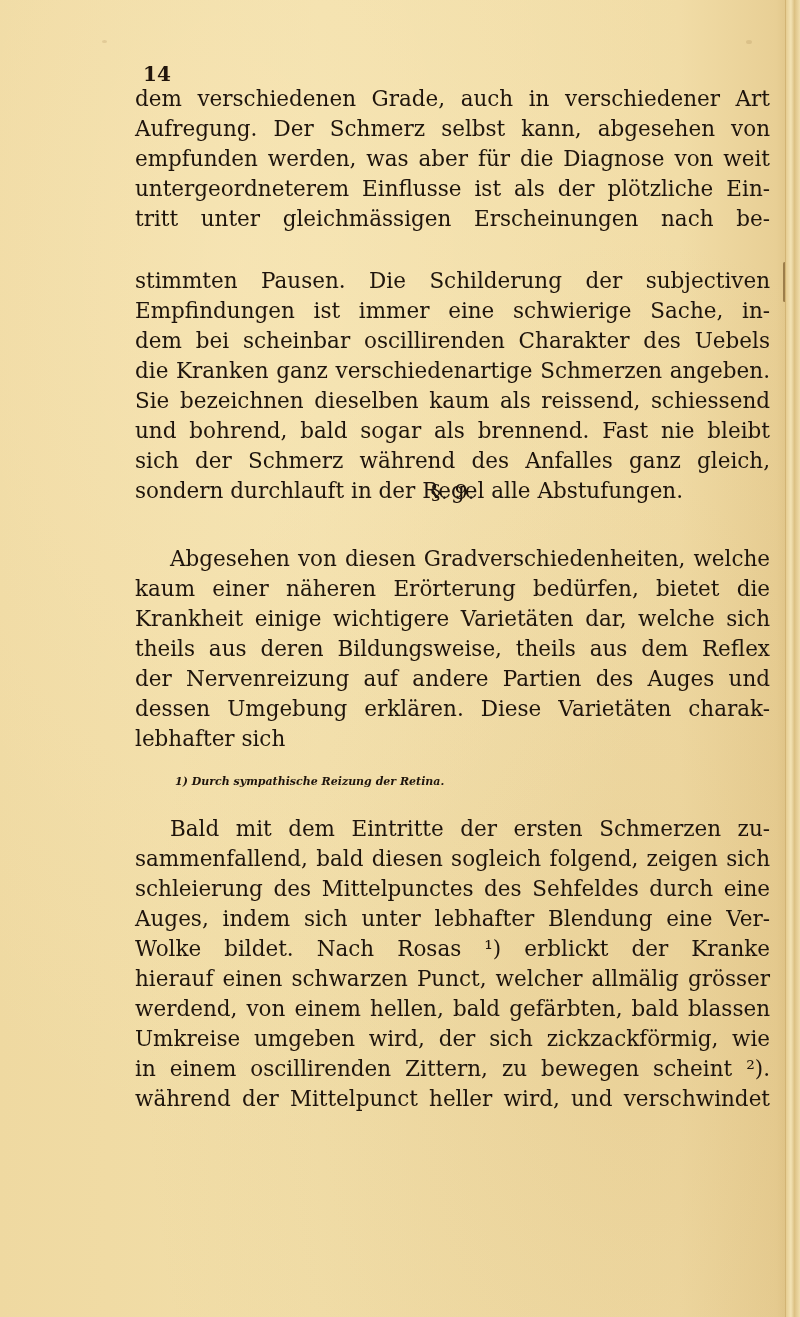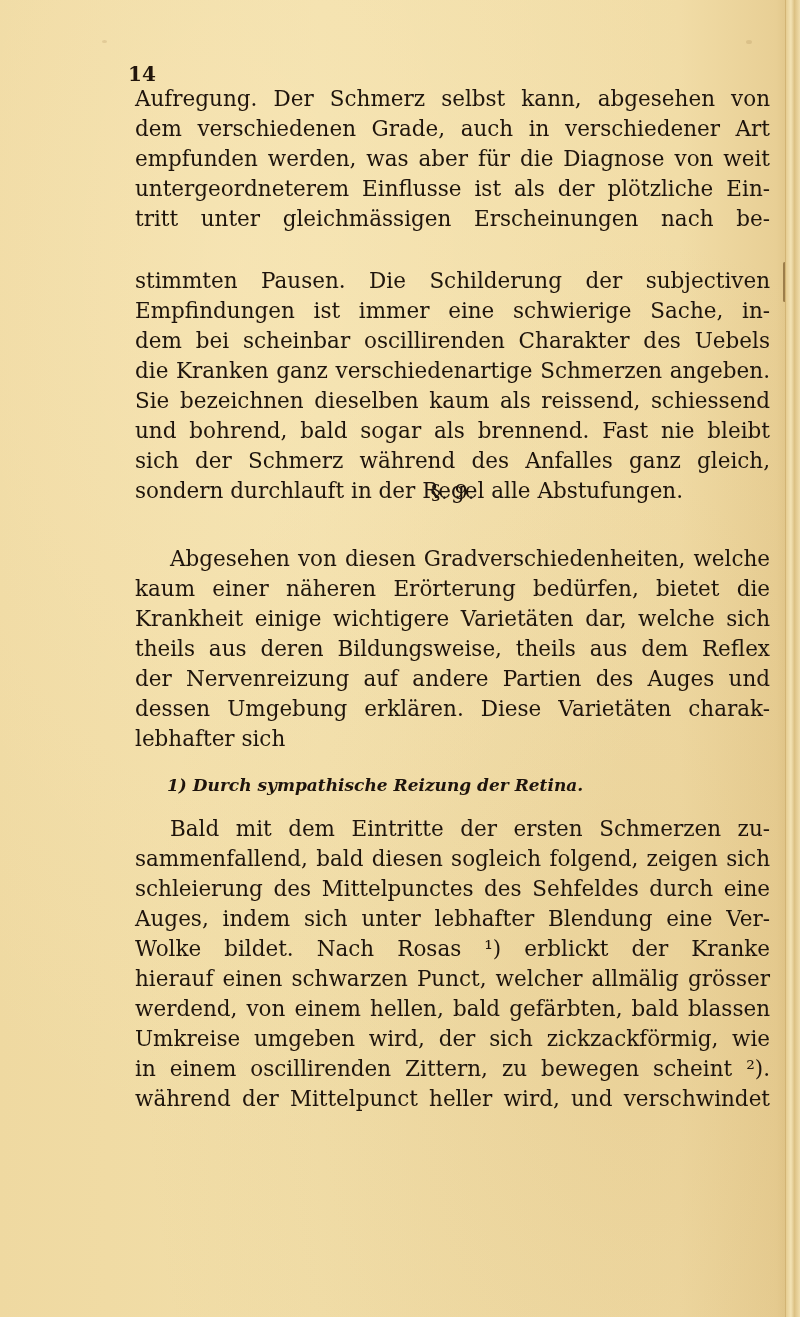--- a/index.html
+++ b/index.html
@@ -44,21 +44,21 @@
     .text-block {
       position: absolute;
       left: 135px;
       top: 62px;
       width: 635px;
       font-family: "DejaVu Serif", "Liberation Serif", serif;
       color: #1e140c;
     }
     .page-number {
       position: absolute;
-      left: 128px;
+      left: 143px;
       top: 62px;
       font-family: "DejaVu Serif", serif;
       font-weight: bold;
       font-size: 20px;
       color: #22160c;
       letter-spacing: 0px;
     }
     .para {
       position: absolute;
       left: 0;
@@ -85,26 +85,26 @@
       position: absolute;
       left: 0;
       width: 635px;
       text-align: center;
       font-size: 21px;
       top: 418px;
       margin-left: -115px;
     }
     .subheading {
       position: absolute;
-      left: 0;
+      left: 8px;
       width: 635px;
       top: 713px;
       font-style: italic;
       font-weight: bold;
-      font-size: 17px;
+      font-size: 11px;
       padding-left: 32px;
       box-sizing: border-box;
     }
     .stain {
       position: absolute;
       border-radius: 50%;
       background: rgba(150,110,60,0.18);
     }
   </style>
 </head>
@@ -112,22 +112,22 @@
 
 <div class="page">
   <div class="stain" style="left:746px;top:40px;width:6px;height:4px;"></div>
   <div class="stain" style="left:102px;top:40px;width:5px;height:3px;"></div>
 
   <div class="page-number">14</div>
 
   <div class="text-block">
 
     <div class="para" style="top:22px;">
+      <span class="line" style="display: block; width: auto;">dem verschiedenen Grade, auch in verschiedener Art</span>
       <span class="line" style="display: block; width: auto;">Aufregung. Der Schmerz selbst kann, abgesehen von</span>
-      <span class="line" style="display: block; width: auto;">dem verschiedenen Grade, auch in verschiedener Art</span>
       <span class="line" style="display: block; width: auto;">empfunden werden, was aber für die Diagnose von weit</span>
       <span class="line" style="display: block; width: auto;">untergeordneterem Einflusse ist als der plötzliche Ein-</span>
       <span class="line" style="display: block; width: auto;">tritt unter gleichmässigen Erscheinungen nach be-</span>
       <span class="line" style="display: block; width: auto; margin-top: 32px;">stimmten Pausen. Die Schilderung der subjectiven</span>
       <span class="line" style="display: block; width: auto;">Empfindungen ist immer eine schwierige Sache, in-</span>
       <span class="line" style="display: block; width: auto;">dem bei scheinbar oscillirenden Charakter des Uebels</span>
       <span class="line" style="display: block; width: auto;">die Kranken ganz verschiedenartige Schmerzen angeben.</span>
       <span class="line" style="display: block; width: auto;">Sie bezeichnen dieselben kaum als reissend, schiessend</span>
       <span class="line" style="display: block; width: auto;">und bohrend, bald sogar als brennend. Fast nie bleibt</span>
       <span class="line" style="display: block; width: auto;">sich der Schmerz während des Anfalles ganz gleich,</span>

